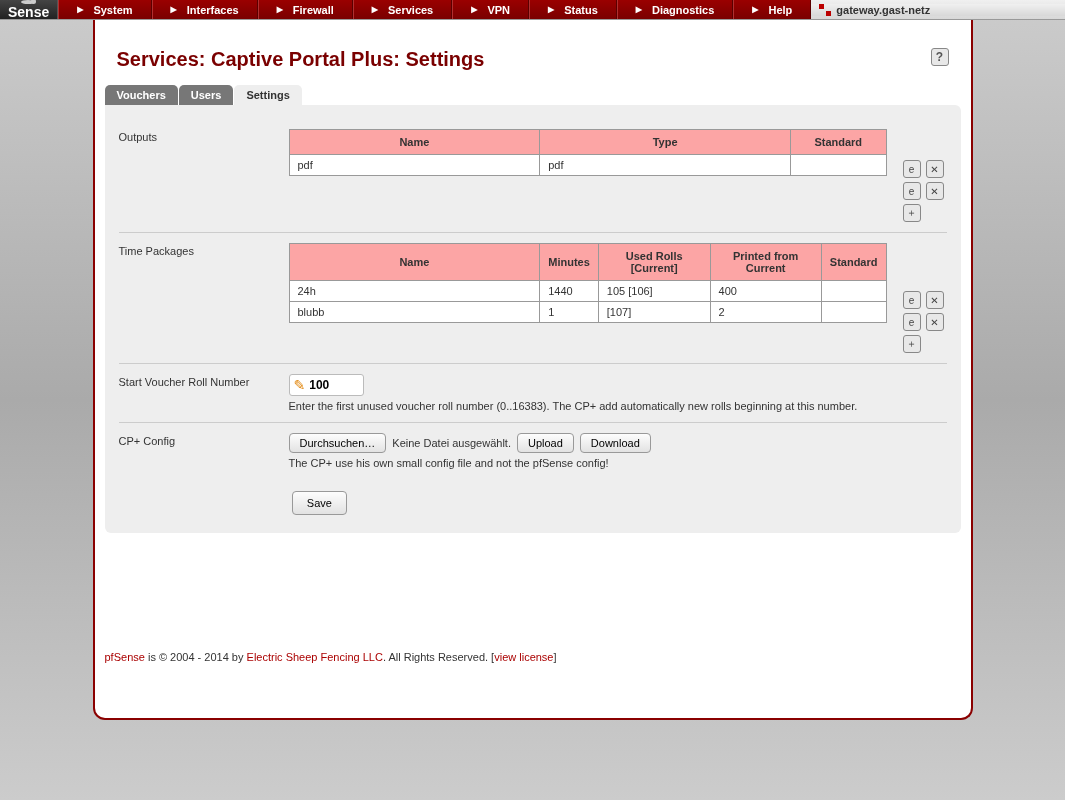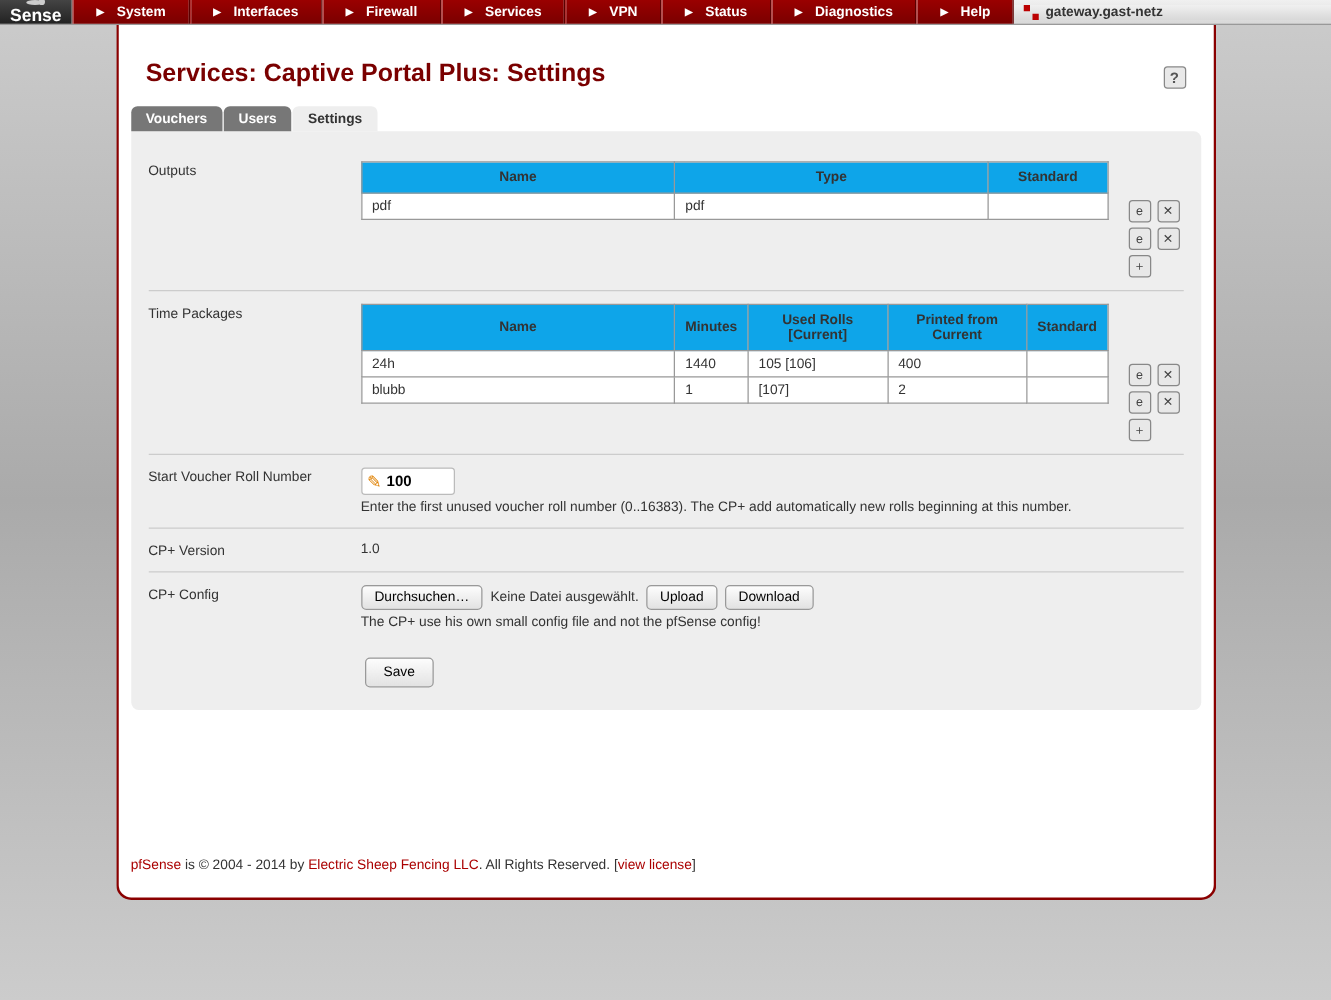--- a/index.html
+++ b/index.html
@@ -12,35 +12,35 @@
 .nav { display: flex; height: 100%; }
 .nav-item { display: flex; align-items: center; padding: 0 18px; background: linear-gradient(to bottom, #9a0000, #7a0000); color: #fff; font-size: 11px; font-weight: bold; border-right: 1px solid #5a0000; border-left: 1px solid #b03030; cursor: pointer; position: relative; }
 .nav-item .arrow { font-size: 8px; margin-right: 10px; color: #fff; }
 .hostbar { flex: 1; display: flex; align-items: center; background: linear-gradient(to bottom, #f0f0f0, #d8d8d8); padding: 0 8px; color: #333; font-weight: bold; font-size: 11px; }
 .host-ico { display: inline-block; width: 12px; height: 12px; margin-right: 5px; position: relative; }
 .host-ico::before { content: ''; position: absolute; width: 5px; height: 5px; background: #b00; top: 0; left: 0; }
 .host-ico::after { content: ''; position: absolute; width: 5px; height: 5px; background: #b00; bottom: 0; right: 0; }
 
 .page { width: 880px; margin: 0 auto; background: #fff; border: 2px solid #8a0000; border-top: none; border-bottom-left-radius: 12px; border-bottom-right-radius: 12px; min-height: 700px; padding: 0; position: relative; }
 
-.content-head { display: flex; justify-content: space-between; align-items: flex-end; padding: 28px 22px 14px 22px; }
+.content-head { display: flex; justify-content: space-between; align-items: flex-start; padding: 28px 22px 14px 22px; }
 h1 { color: #7a0000; font-size: 20px; font-weight: bold; }
 .help-ico { width: 18px; height: 18px; border: 1px solid #888; border-radius: 3px; display: flex; align-items: center; justify-content: center; font-weight: bold; color: #555; cursor: pointer; background: #e8e8e8; }
 
 .tabs { display: flex; padding: 0 10px; }
 .tab { padding: 4px 12px; background: #777; color: #fff; font-size: 11px; font-weight: bold; border-top-left-radius: 5px; border-top-right-radius: 5px; margin-right: 1px; cursor: pointer; }
 .tab.active { background: #eee; color: #333; }
 
 .panel { background: #eee; margin: 0 10px; border-radius: 0 6px 6px 6px; padding: 14px; }
 .section { border-bottom: 1px solid #ccc; padding: 10px 0; display: flex; align-items: flex-start; }
 .section-label { width: 170px; font-size: 11px; color: #333; padding-top: 2px; }
 .section-body { flex: 1; font-size: 11px; color: #333; }
 
 table.grid { border-collapse: collapse; width: calc(100% - 60px); }
-table.grid th { background: #0ea5e9; border: 1px solid #999; padding: 6px 8px; font-size: 11px; font-weight: bold; }
+table.grid th { background: #fca5a5; border: 1px solid #999; padding: 6px 8px; font-size: 11px; font-weight: bold; }
 table.grid td { background: #fff; border: 1px solid #999; padding: 4px 8px; font-size: 11px; }
 .row-actions { display: inline-flex; gap: 5px; vertical-align: top; margin-left: 8px; }
 .grid-wrap { display: flex; align-items: flex-start; }
 .act-btn { width: 18px; height: 18px; border: 1px solid #888; border-radius: 3px; background: #e8e8e8; display: flex; align-items: center; justify-content: center; cursor: pointer; font-size: 10px; color: #444; }
 .act-col { display: flex; flex-direction: column; gap: 4px; }
 
 .pencil-input { display: inline-flex; align-items: center; background: #fff; border: 1px solid #bbb; border-radius: 3px; padding: 2px 4px; }
 .pencil-input .pencil { color: #e08000; font-size: 14px; margin-right: 4px; }
 .pencil-input input { border: none; outline: none; font-size: 12px; font-weight: bold; width: 50px; }
 .hint { font-size: 11px; color: #333; margin-top: 4px; }
@@ -203,24 +203,20 @@
       <div class="section-label">Start Voucher Roll Number</div>
       <div class="section-body">
         <span class="pencil-input">
           <span class="pencil">✎</span>
           <input type="text" value="100" style="">
         </span>
         <div class="hint">Enter the first unused voucher roll number (0..16383). The CP+ add automatically new rolls beginning at this number.</div>
       </div>
     </div>
 
-    <div class="section">
-      <div class="section-label">CP+ Version</div>
-      <div class="section-body">1.0</div>
-    </div>
 
     <div class="section" style="border-bottom:none">
       <div class="section-label">CP+ Config</div>
       <div class="section-body">
         <div class="btn-row">
           <button class="btn">Durchsuchen…</button>
           <span class="file-lbl">Keine Datei ausgewählt.</span>
           <button class="btn">Upload</button>
           <button class="btn">Download</button>
         </div>

